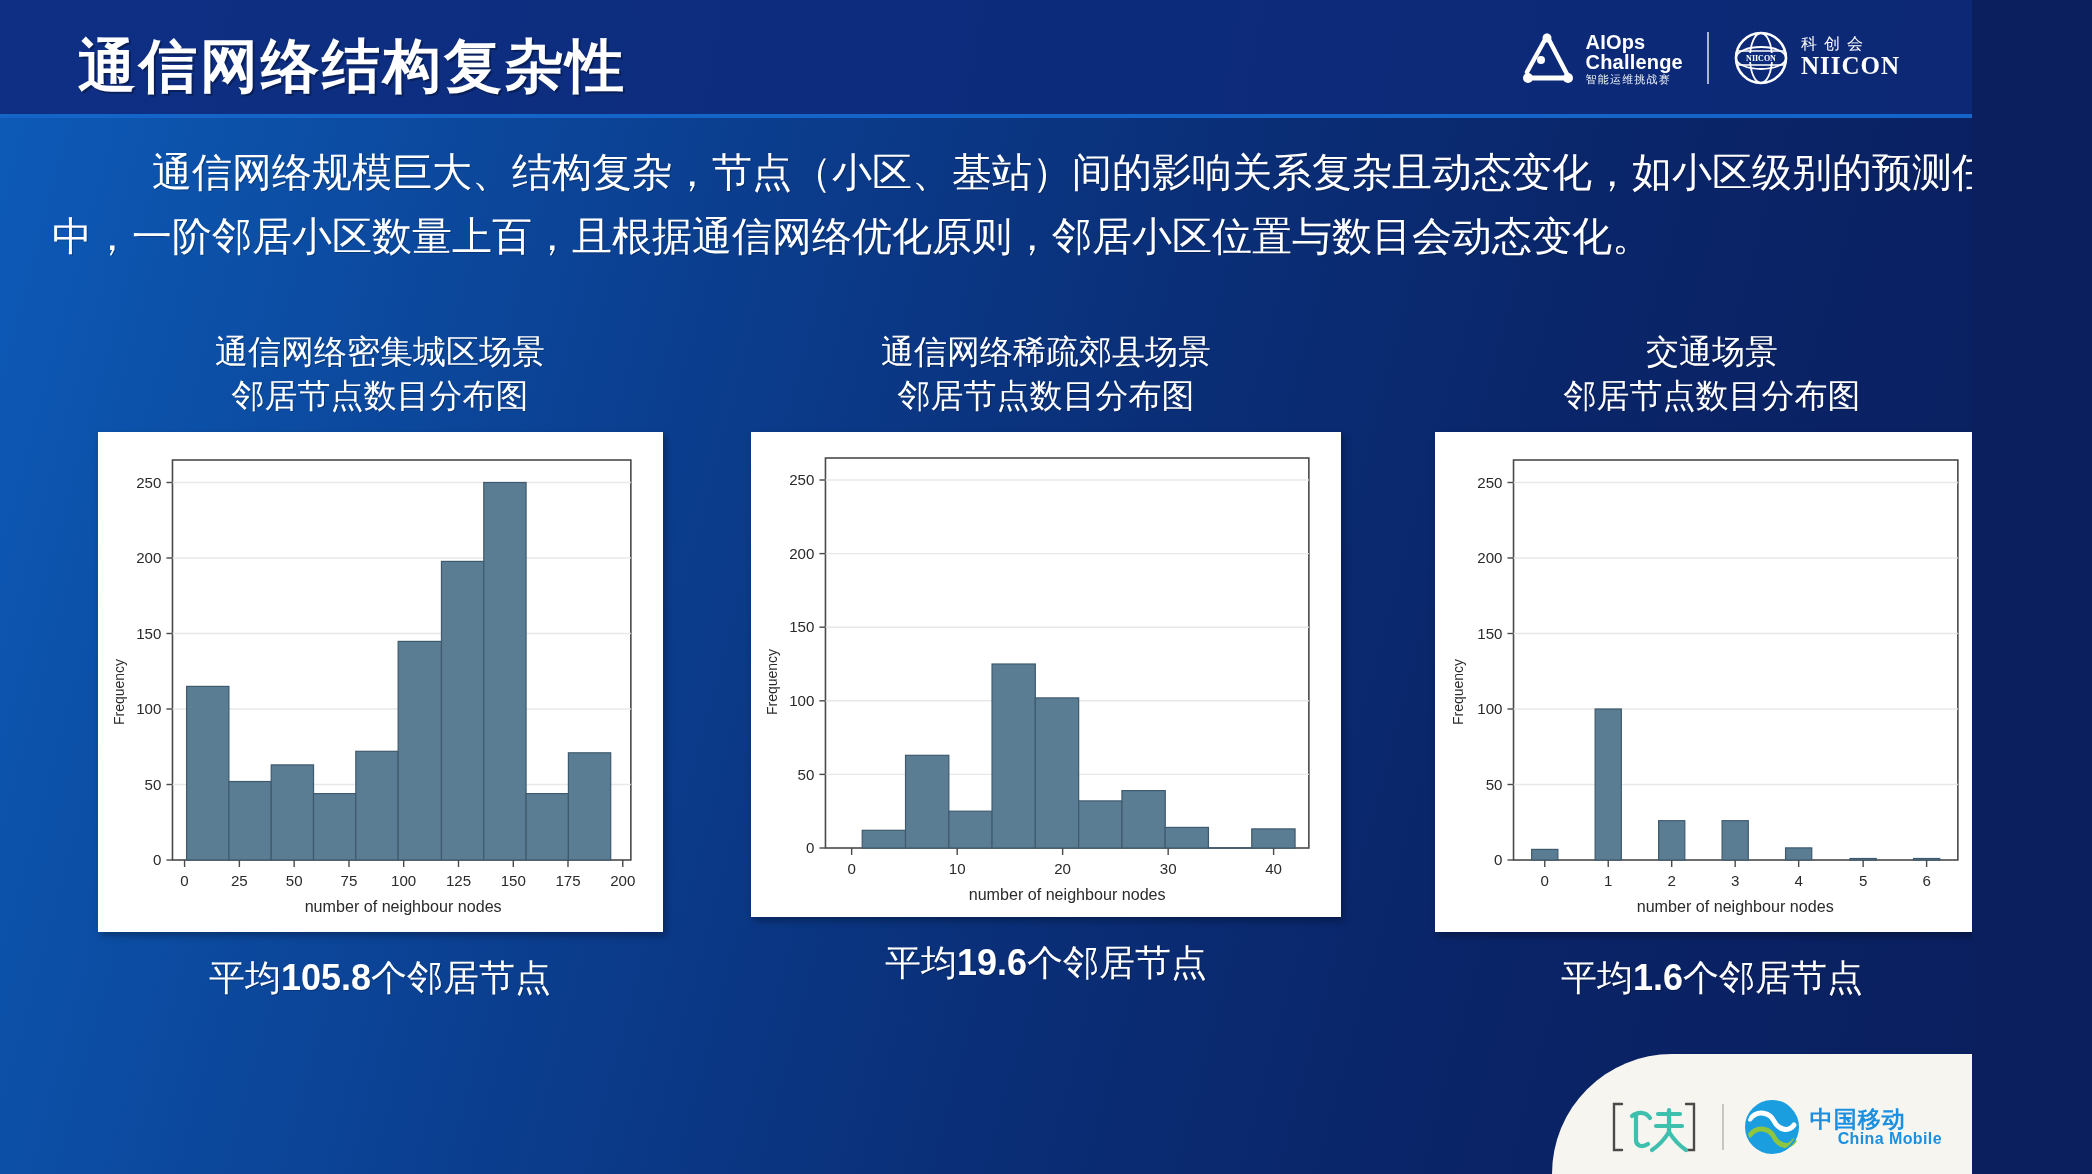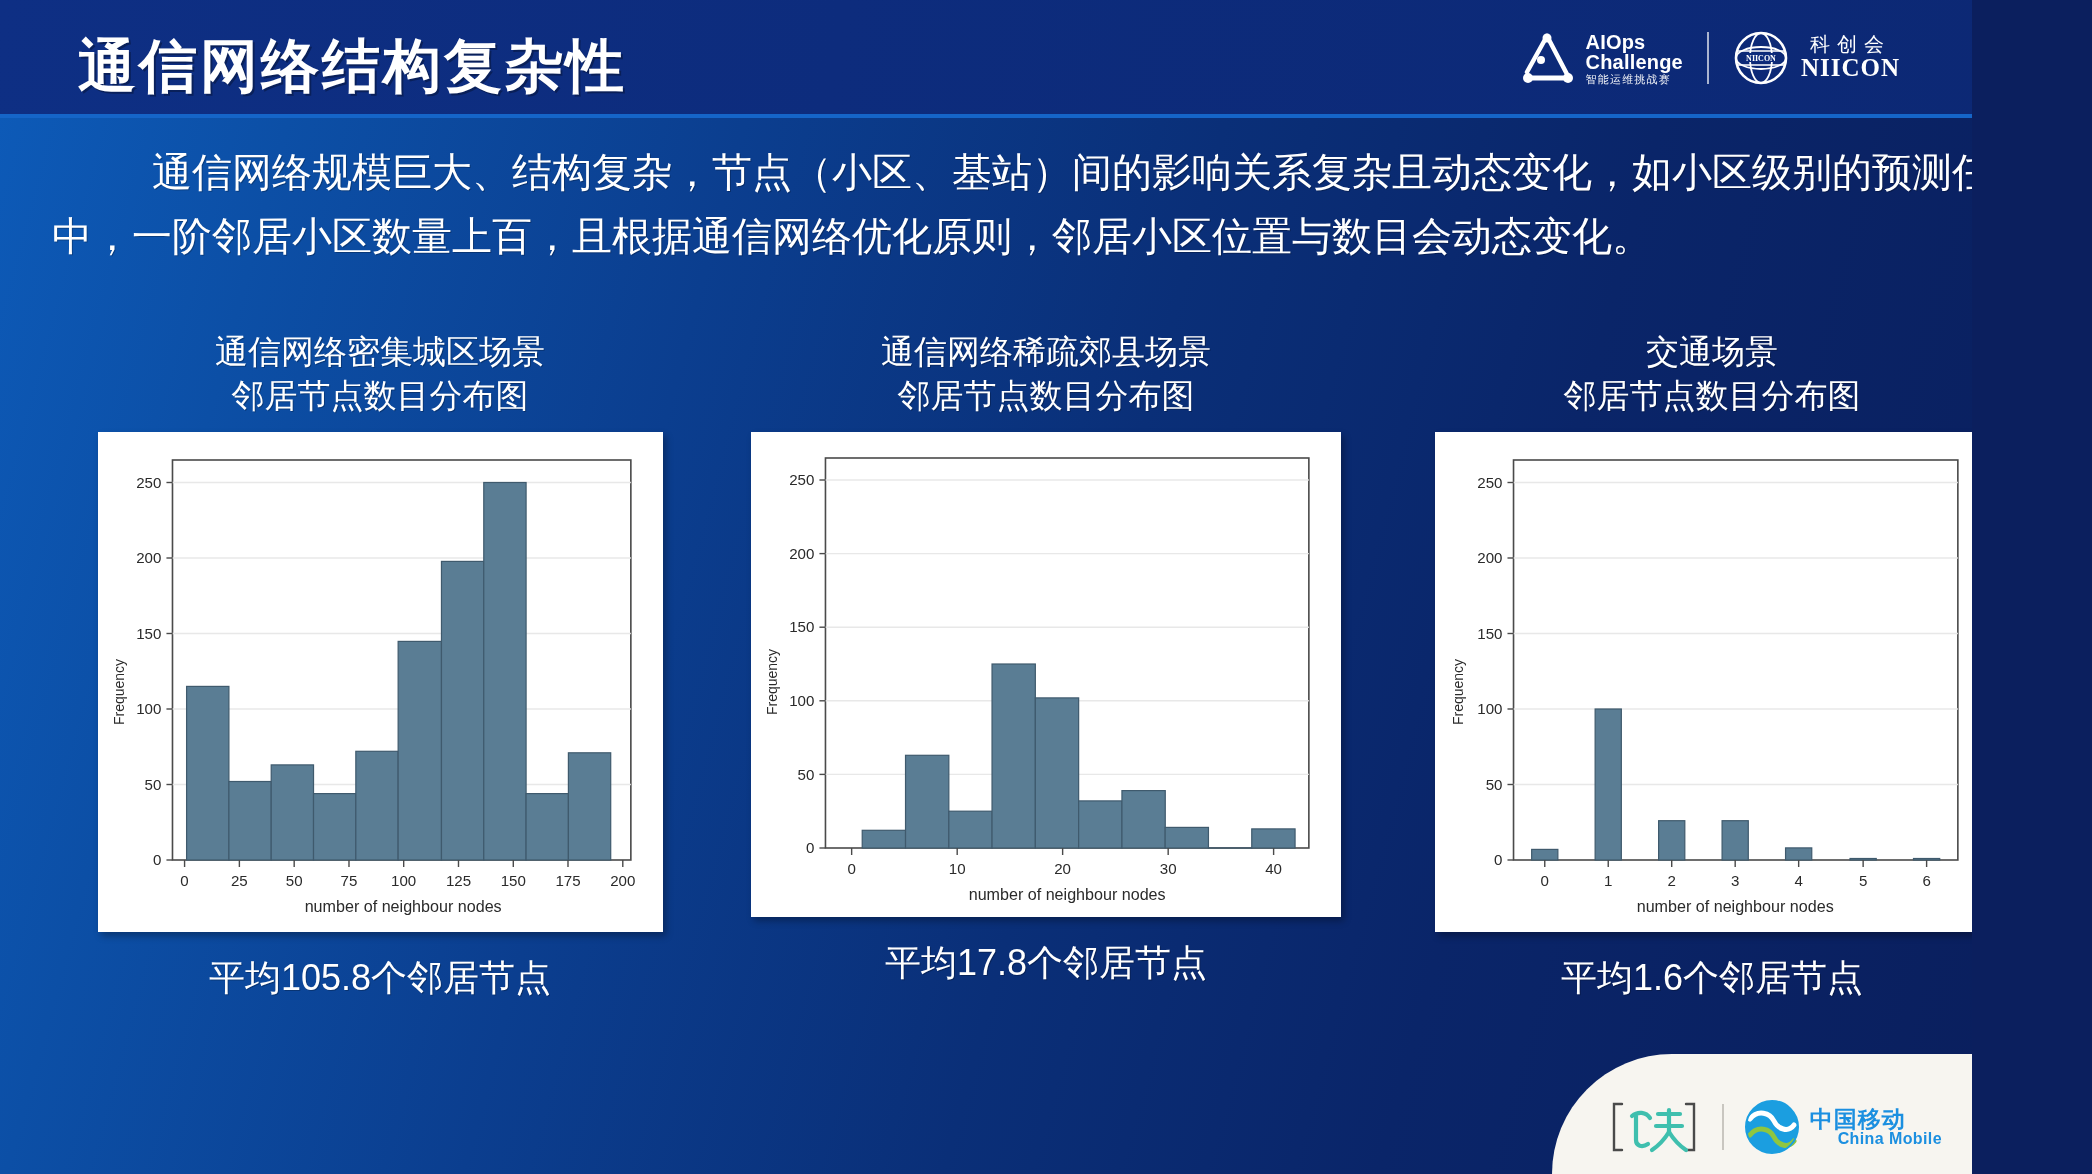--- a/index.html
+++ b/index.html
@@ -51,21 +51,21 @@
   .logo-aiops { display: flex; align-items: center; gap: 11px; }
   .aiops-mark { width: 54px; height: 52px; }
   .aiops-text { line-height: 1.0; color: #fff; }
   .aiops-text .l1 { font-size: 20px; font-weight: bold; letter-spacing: .2px; }
   .aiops-text .l2 { font-size: 20px; font-weight: bold; letter-spacing: .2px; }
   .aiops-text .l3 { font-size: 11px; letter-spacing: 1.2px; margin-top: 2px; opacity: .95; }
   .logo-divider { width: 2px; height: 52px; background: rgba(255,255,255,0.65); }
   .logo-niicon { display: flex; align-items: center; gap: 12px; }
   .niicon-globe { width: 56px; height: 56px; }
   .niicon-text { line-height: 1.05; color: #fff; }
-  .niicon-text .cn { font-size: 20px; letter-spacing: 7px; font-weight: 500; text-align: center; }
+  .niicon-text .cn { font-size: 16px; letter-spacing: 7px; font-weight: 500; }
   .niicon-text .en { font-size: 25px; font-weight: bold; font-family: "Liberation Serif", serif; letter-spacing: 1px; }
 
   
   .paragraph {
     position: absolute;
     left: 52px; top: 140px;
     width: 1996px;
     color: #ffffff;
     font-size: 40px;
     line-height: 64px;
@@ -98,21 +98,21 @@
     box-sizing: border-box;
     box-shadow: 3px 4px 7px rgba(0,0,0,0.30);
   }
   .panel-caption {
     color: #ffffff;
     font-size: 36px;
     margin-top: 22px;
     text-shadow: 1px 1px 0 rgba(0,0,0,0.25);
     white-space: nowrap;
   }
-  .panel-caption b { font-weight: normal; }
+  .panel-caption b { font-weight: bold; }
 
   
   .card-1 { width: 565px; height: 500px; padding: 10px 12px 8px 8px; }
   .card-2 { width: 590px; height: 485px; padding: 10px 12px 8px 8px; }
   .card-3 { width: 555px; height: 500px; padding: 10px 12px 8px 8px; }
 
   
   .fig { position: relative; width: 100%; height: 100%; }
   .fig svg { display: block; width: 100%; height: 100%; }
 
@@ -333,21 +333,21 @@
                 <text x="301.5" y="432">20</text>
                 <text x="406.3" y="432">30</text>
                 <text x="511" y="432">40</text>
               </g>
               <text x="306" y="458" text-anchor="middle" font-size="16">number of neighbour nodes</text>
             </g>
           </svg>
         </div>
       </div>
       <div class="panel-caption">
-        <span>平均</span><b>17.8</b><span>个邻居节点</span>
+        <span>平均</span><b>19.6</b><span>个邻居节点</span>
       </div>
     </div>
 
     <div class="panel">
       <div class="panel-heading">交通场景
 邻居节点数目分布图</div>
       <div class="chart-card card-3">
         <div class="fig">
           <svg viewBox="0 0 531 482" preserveAspectRatio="none">
             <g font-family="Liberation Sans, sans-serif" font-size="15" fill="#2b2b2b">

